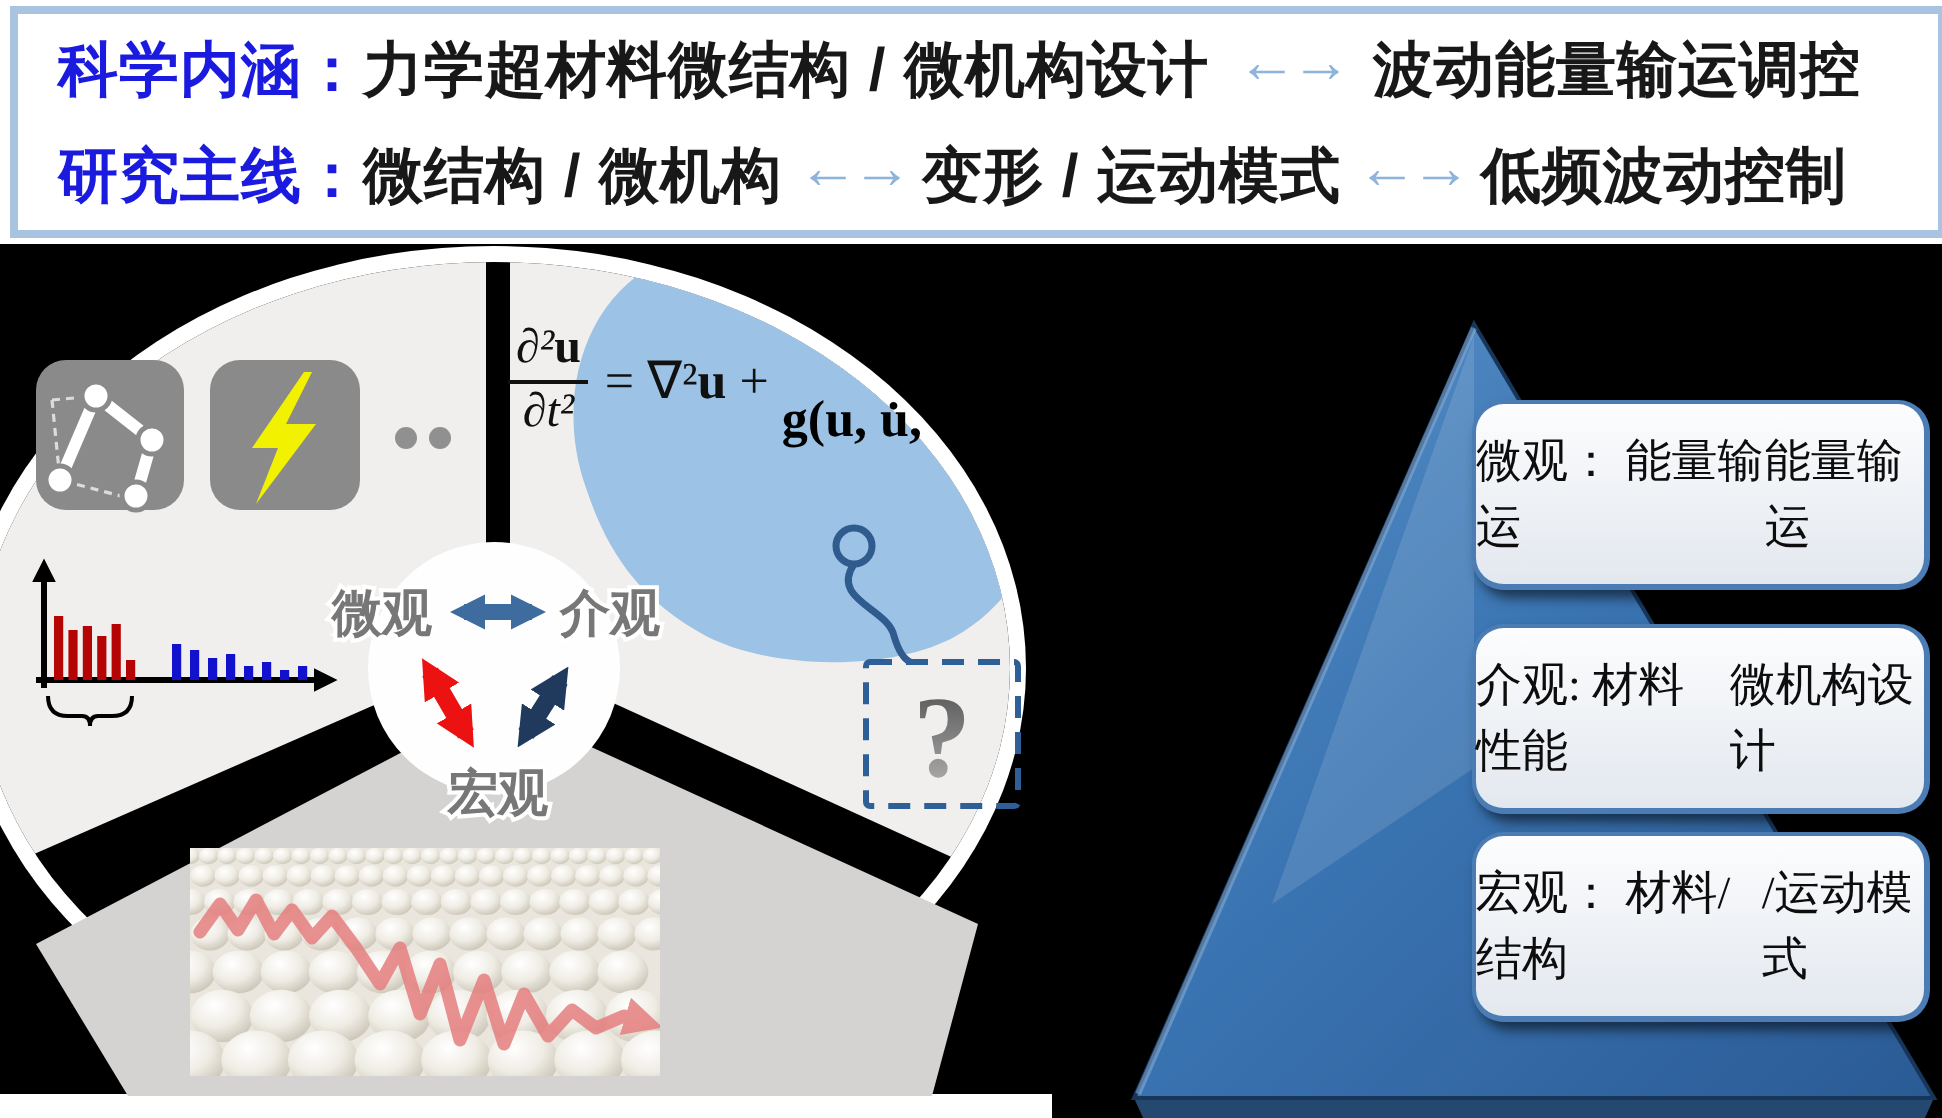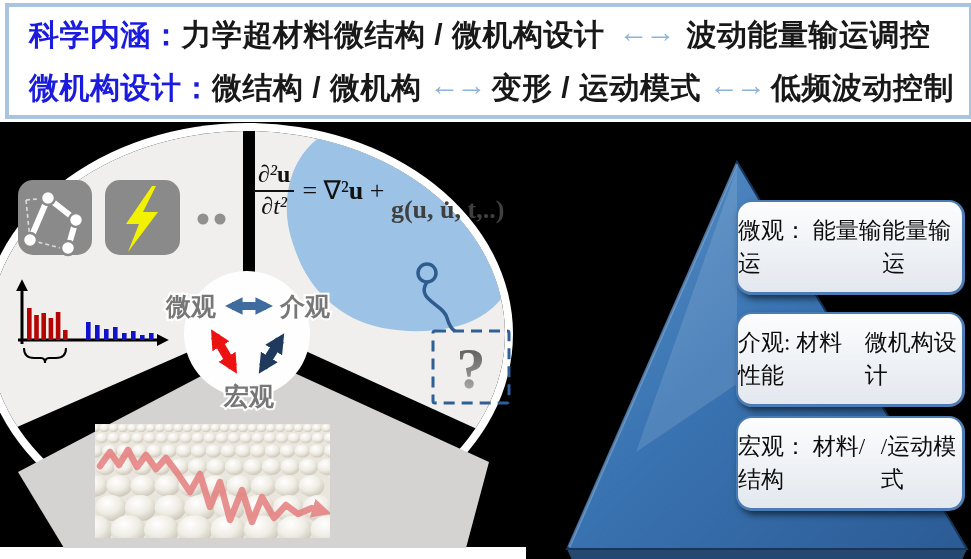--- a/index.html
+++ b/index.html
@@ -22,21 +22,21 @@
   .pyramid-figure{position:absolute;left:550px;top:122px;width:421px;height:437px;}
   
   .equation{position:absolute;left:254px;top:156px;display:flex;align-items:center;
       font-family:"Liberation Serif",serif;font-size:26px;color:#111;z-index:5;}
   .equation span{white-space:pre;}
   .frac{display:flex;flex-direction:column;align-items:center;margin-right:8px;}
   .frac .num,.frac .den{display:flex;font-size:24px;line-height:1.05;padding:0 4px;}
   .frac .bar{width:100%;border-top:2.5px solid #111;margin:2px 0;}
   .it{font-style:italic;}
   .bf{font-weight:bold;}
-  .forcing{color:#404040;font-weight:bold;font-size:26px;margin-top:39px;}
+  .forcing{color:#000000;font-weight:bold;font-size:26px;margin-top:39px;}
   
   .level-box{position:absolute;left:736px;width:224px;height:90px;border-radius:16px;
       background:linear-gradient(180deg,#fdfdfe 0%,#eef1f5 55%,#e3e8ef 100%);
       border:2px solid #4B7CB4;border-right-width:3px;border-bottom-width:3px;
       box-shadow:3px 4px 6px rgba(0,0,0,0.55);
       display:flex;flex-direction:row;justify-content:center;align-items:center;
       font-family:"Liberation Serif",serif;font-size:23px;color:#0d0d0d;line-height:1.45;
       z-index:6;}
   .lb1{top:200px;} .lb2{top:312px;} .lb3{top:416px;}
 </style>
@@ -49,21 +49,21 @@
   <div class="white-strip"></div>
 
   <div class="header-box">
     <div class="hline">
       <span class="hlabel">科学内涵：</span>
       <span>力学超材料微结构 / 微机构设计</span>
       <span class="harrow">←→</span>
       <span>波动能量输运调控</span>
     </div>
     <div class="hline">
-      <span class="hlabel">微机构设计：</span>
+      <span class="hlabel">研究主线：</span>
       <span>微结构 / 微机构</span>
       <span class="harrow tight">←→</span>
       <span>变形 / 运动模式</span>
       <span class="harrow tight">←→</span>
       <span>低频波动控制</span>
     </div>
   </div>
 
   <svg class="left-figure" viewBox="0 0 545 437">
     <defs>

